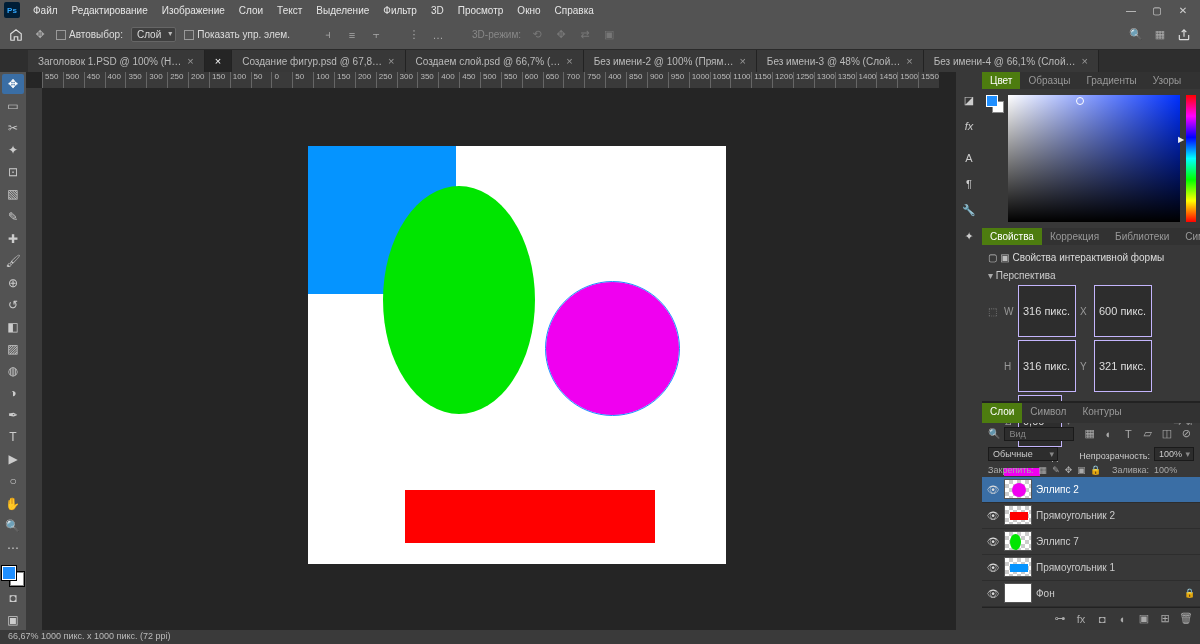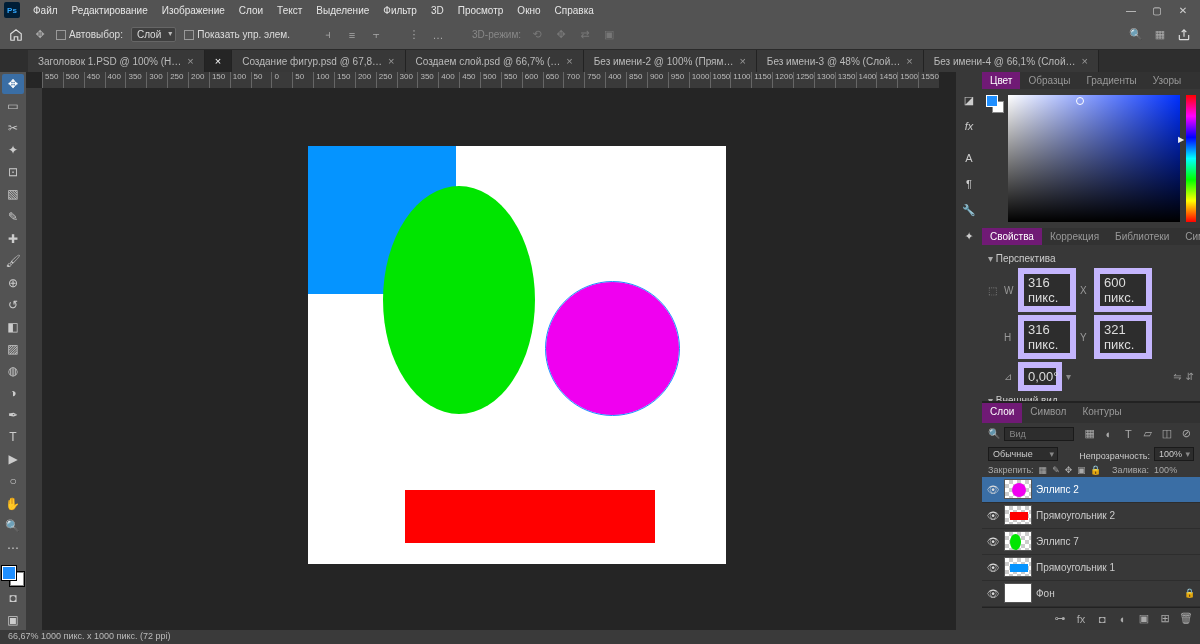--- a/index.html
+++ b/index.html
@@ -40,35 +40,35 @@
 .rulery{position:absolute;top:16px;left:0;width:16px;bottom:0;background:#3a3a3a;}
 .canvas{position:absolute;left:282px;top:74px;width:418px;height:418px;background:#fff;}
 .shape-blue{position:absolute;left:0;top:0;width:148px;height:148px;background:#0594ff;}
 .shape-green{position:absolute;left:75px;top:40px;width:152px;height:228px;background:#00e500;border-radius:50%;}
 .shape-mag{position:absolute;left:238px;top:136px;width:133px;height:133px;background:#f000f0;border-radius:50%;outline:1px solid #1f8fff;}
 .shape-red{position:absolute;left:97px;top:344px;width:250px;height:53px;background:#ff0000;}
 
 .right{width:218px;background:#383838;display:flex;flex-direction:column;}
 .rtabs{display:flex;height:20px;font-size:10px;background:#323232;}
 .rtabs div{padding:3px 8px;color:#999;}
-.rtabs div.a{background:#701a75;color:#fff;}
+.rtabs div.a{background:#4d7c0f;color:#fff;}
 .colorpanel{height:218px;padding:6px;position:relative;background:#383838;}
 .colorbox{position:absolute;left:26px;top:6px;right:20px;bottom:6px;background:linear-gradient(to bottom,rgba(0,0,0,0)0%,#000 100%),linear-gradient(to right,#fff 0%,#0030ff 100%);}
 .colorcirc{position:absolute;left:68px;top:2px;width:8px;height:8px;border:1px solid #fff;border-radius:50%;}
 .huebar{position:absolute;right:4px;top:6px;width:10px;bottom:6px;background:linear-gradient(to bottom,#f00,#f0f,#00f,#0ff,#0f0,#ff0,#f00);}
 .huebar:before{content:"▶";position:absolute;left:-8px;top:40px;font-size:8px;color:#eee;}
 .minisw{position:absolute;left:4px;top:6px;width:18px;height:18px;}
 .minisw .a1{position:absolute;width:12px;height:12px;background:#1f8fff;border:1px solid #fff;top:0;left:0;}
 .minisw .a2{position:absolute;width:12px;height:12px;background:#fff;border:1px solid #888;bottom:0;right:0;}
 .sep{height:1px;background:#222;}
 .panel{padding:4px 6px;font-size:10px;color:#ccc;}
 .panel .hdr{color:#ddd;font-size:10px;padding:3px 0;}
 .proprow{display:flex;align-items:center;gap:4px;margin:3px 0;}
 .proprow .lab{color:#999;width:10px;}
-.proprow .val{background:#2d2d2d;border:6px solid #c4b5fd;padding:1px 4px;font-size:13px;color:#ddd;width:58px;}
+.proprow .val{background:#2d2d2d;border:1px solid #c4b5fd;padding:19px 4px;font-size:11px;color:#ddd;width:58px;}
 .propsec{color:#ccc;font-size:10px;margin:4px 0;}
 .propsec:before{content:"▾ ";color:#aaa;}
 .appearance{display:flex;align-items:center;gap:6px;margin-top:4px;}
 .appearance .sw{width:36px;height:8px;background:#f000f0;}
 
 .layerspanel{flex:1;display:flex;flex-direction:column;border-top:1px solid #222;}
 .layerctl{display:flex;align-items:center;gap:4px;padding:3px 6px;font-size:10px;}
 .search{background:#2d2d2d;border:1px solid #1a1a1a;padding:1px 4px;width:72px;font-size:9px;color:#888;}
 .blendrow{display:flex;align-items:flex-end;gap:4px;padding:2px 6px;font-size:9px;}
 .blendrow .selsm{background:#2d2d2d;border:1px solid #1a1a1a;padding:1px 4px;font-size:9px;width:70px;position:relative;}
@@ -290,20 +290,21 @@
     </div>
     <div class="sep"></div>
 
     <div class="rtabs">
       <div class="a">Свойства</div>
       <div>Коррекция</div>
       <div>Библиотеки</div>
       <div>Символ</div>
     </div>
     <div class="panel" style="height:156px">
+      <div class="hdr"><span style="opacity:.8">▢ ▣ </span><span>Свойства интерактивной формы</span></div>
       <div class="propsec">Перспектива</div>
       <div class="proprow">
         <span style="width:12px;color:#888">⬚</span>
         <span class="lab">W</span>
           <span class="val">316 пикс.</span>
         <span class="lab">X</span>
           <span class="val">600 пикс.</span>
       </div>
       <div class="proprow">
         <span style="width:12px"></span>

